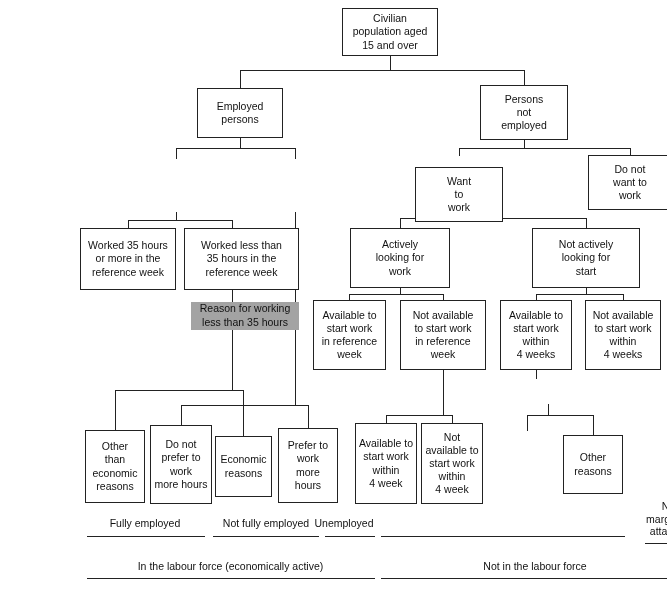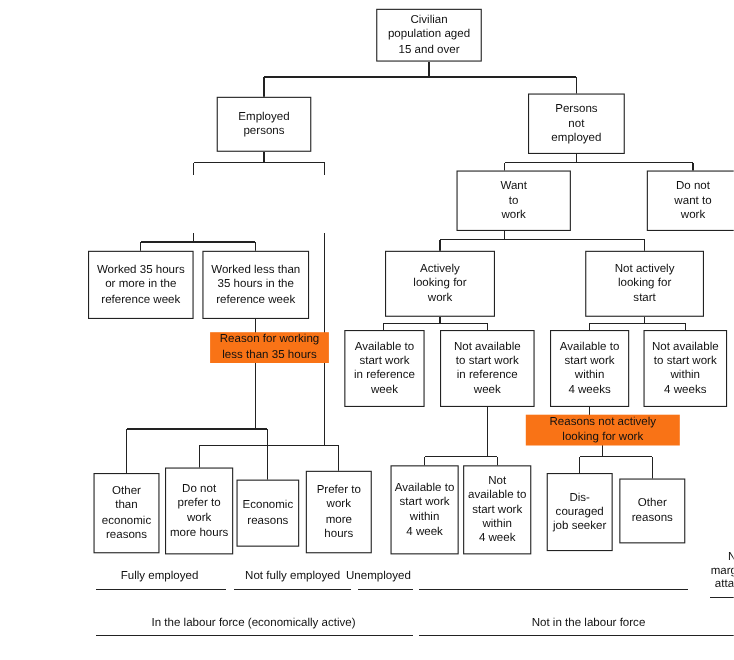--- a/index.html
+++ b/index.html
@@ -11,21 +11,21 @@
   }
   svg.wires { position:absolute; left:0; top:0; z-index:1; }
   .box {
     position:absolute; z-index:2;
     border:1px solid #222; background:#fff;
     display:flex; align-items:center; justify-content:center;
     text-align:center; font-size:10.5px; line-height:1.25;
     white-space:pre-line; padding:2px;
   }
   .note {
-    position:absolute; z-index:2; background:#f97316;
+    position:absolute; z-index:2; background:#a3a3a3;
     text-align:center; font-size:10.5px; line-height:1.3;
     white-space:pre-line;
   }
   .cat {
     position:absolute; z-index:2;
     text-align:center; font-size:10.5px; line-height:1.2;
     white-space:pre-line;
   }
 </style>
 </head>
@@ -103,31 +103,31 @@
   <div class="box" style="left:297px;top:8px;width:96px;height:48px">Civilian
 population aged
 15 and over</div>
 
   <div class="box" style="left:152px;top:88px;width:86px;height:50px">Employed
 persons</div>
   <div class="box" style="left:435px;top:85px;width:88px;height:55px">Persons
 not
 employed</div>
 
-  <div class="box" style="left:370px;top:155px;width:104px;height:55px">Want
+  <div class="box" style="left:370px;top:167px;width:88px;height:55px">Want
 to
 work</div>
   <div class="box" style="left:543px;top:155px;width:84px;height:55px">Do not
 want to
 work</div>
 
   <div class="box" style="left:35px;top:228px;width:96px;height:62px">Worked 35 hours
 or more in the
 reference week</div>
-  <div class="box" style="left:139px;top:228px;width:97px;height:62px">Worked less than
+  <div class="box" style="left:139px;top:228px;width:115px;height:62px">Worked less than
 35 hours in the
 reference week</div>
   <div class="box" style="left:305px;top:228px;width:100px;height:60px">Actively
 looking for
 work</div>
   <div class="box" style="left:487px;top:228px;width:108px;height:60px">Not actively
 looking for
 start</div>
 
   <div class="box" style="left:268px;top:300px;width:73px;height:70px">Available to
@@ -142,22 +142,20 @@
 start work
 within
 4 weeks</div>
   <div class="box" style="left:540px;top:300px;width:76px;height:70px">Not available
 to start work
 within
 4 weeks</div>
 
   <div class="note" style="left:146px;top:302px;width:108px;height:28px">Reason for working
 less than 35 hours</div>
-  <div class="note" style="left:433px;top:377px;width:140px;height:28px">Reasons not actively
-looking for work</div>
 
   <div class="box" style="left:40px;top:430px;width:60px;height:73px">Other
 than
 economic
 reasons</div>
   <div class="box" style="left:105px;top:425px;width:62px;height:79px">Do not
 prefer to
 work
 more hours</div>
   <div class="box" style="left:170px;top:436px;width:57px;height:61px">Economic
@@ -168,23 +166,20 @@
 hours</div>
   <div class="box" style="left:310px;top:423px;width:62px;height:81px">Available to
 start work
 within
 4 week</div>
   <div class="box" style="left:376px;top:423px;width:62px;height:81px">Not
 available to
 start work
 within
 4 week</div>
-  <div class="box" style="left:452px;top:430px;width:60px;height:71px">Dis-
-couraged
-job seeker</div>
   <div class="box" style="left:518px;top:435px;width:60px;height:59px">Other
 reasons</div>
 
   <div class="cat" style="left:48px;top:517px;width:104px">Fully employed</div>
   <div class="cat" style="left:166px;top:517px;width:110px">Not fully employed</div>
   <div class="cat" style="left:266px;top:517px;width:66px">Unemployed</div>
   <div class="cat" style="left:596px;top:500px;width:58px">Not
 marginally
 attached</div>
   <div class="cat" style="left:395px;top:560px;width:190px">Not in the labour force</div>

